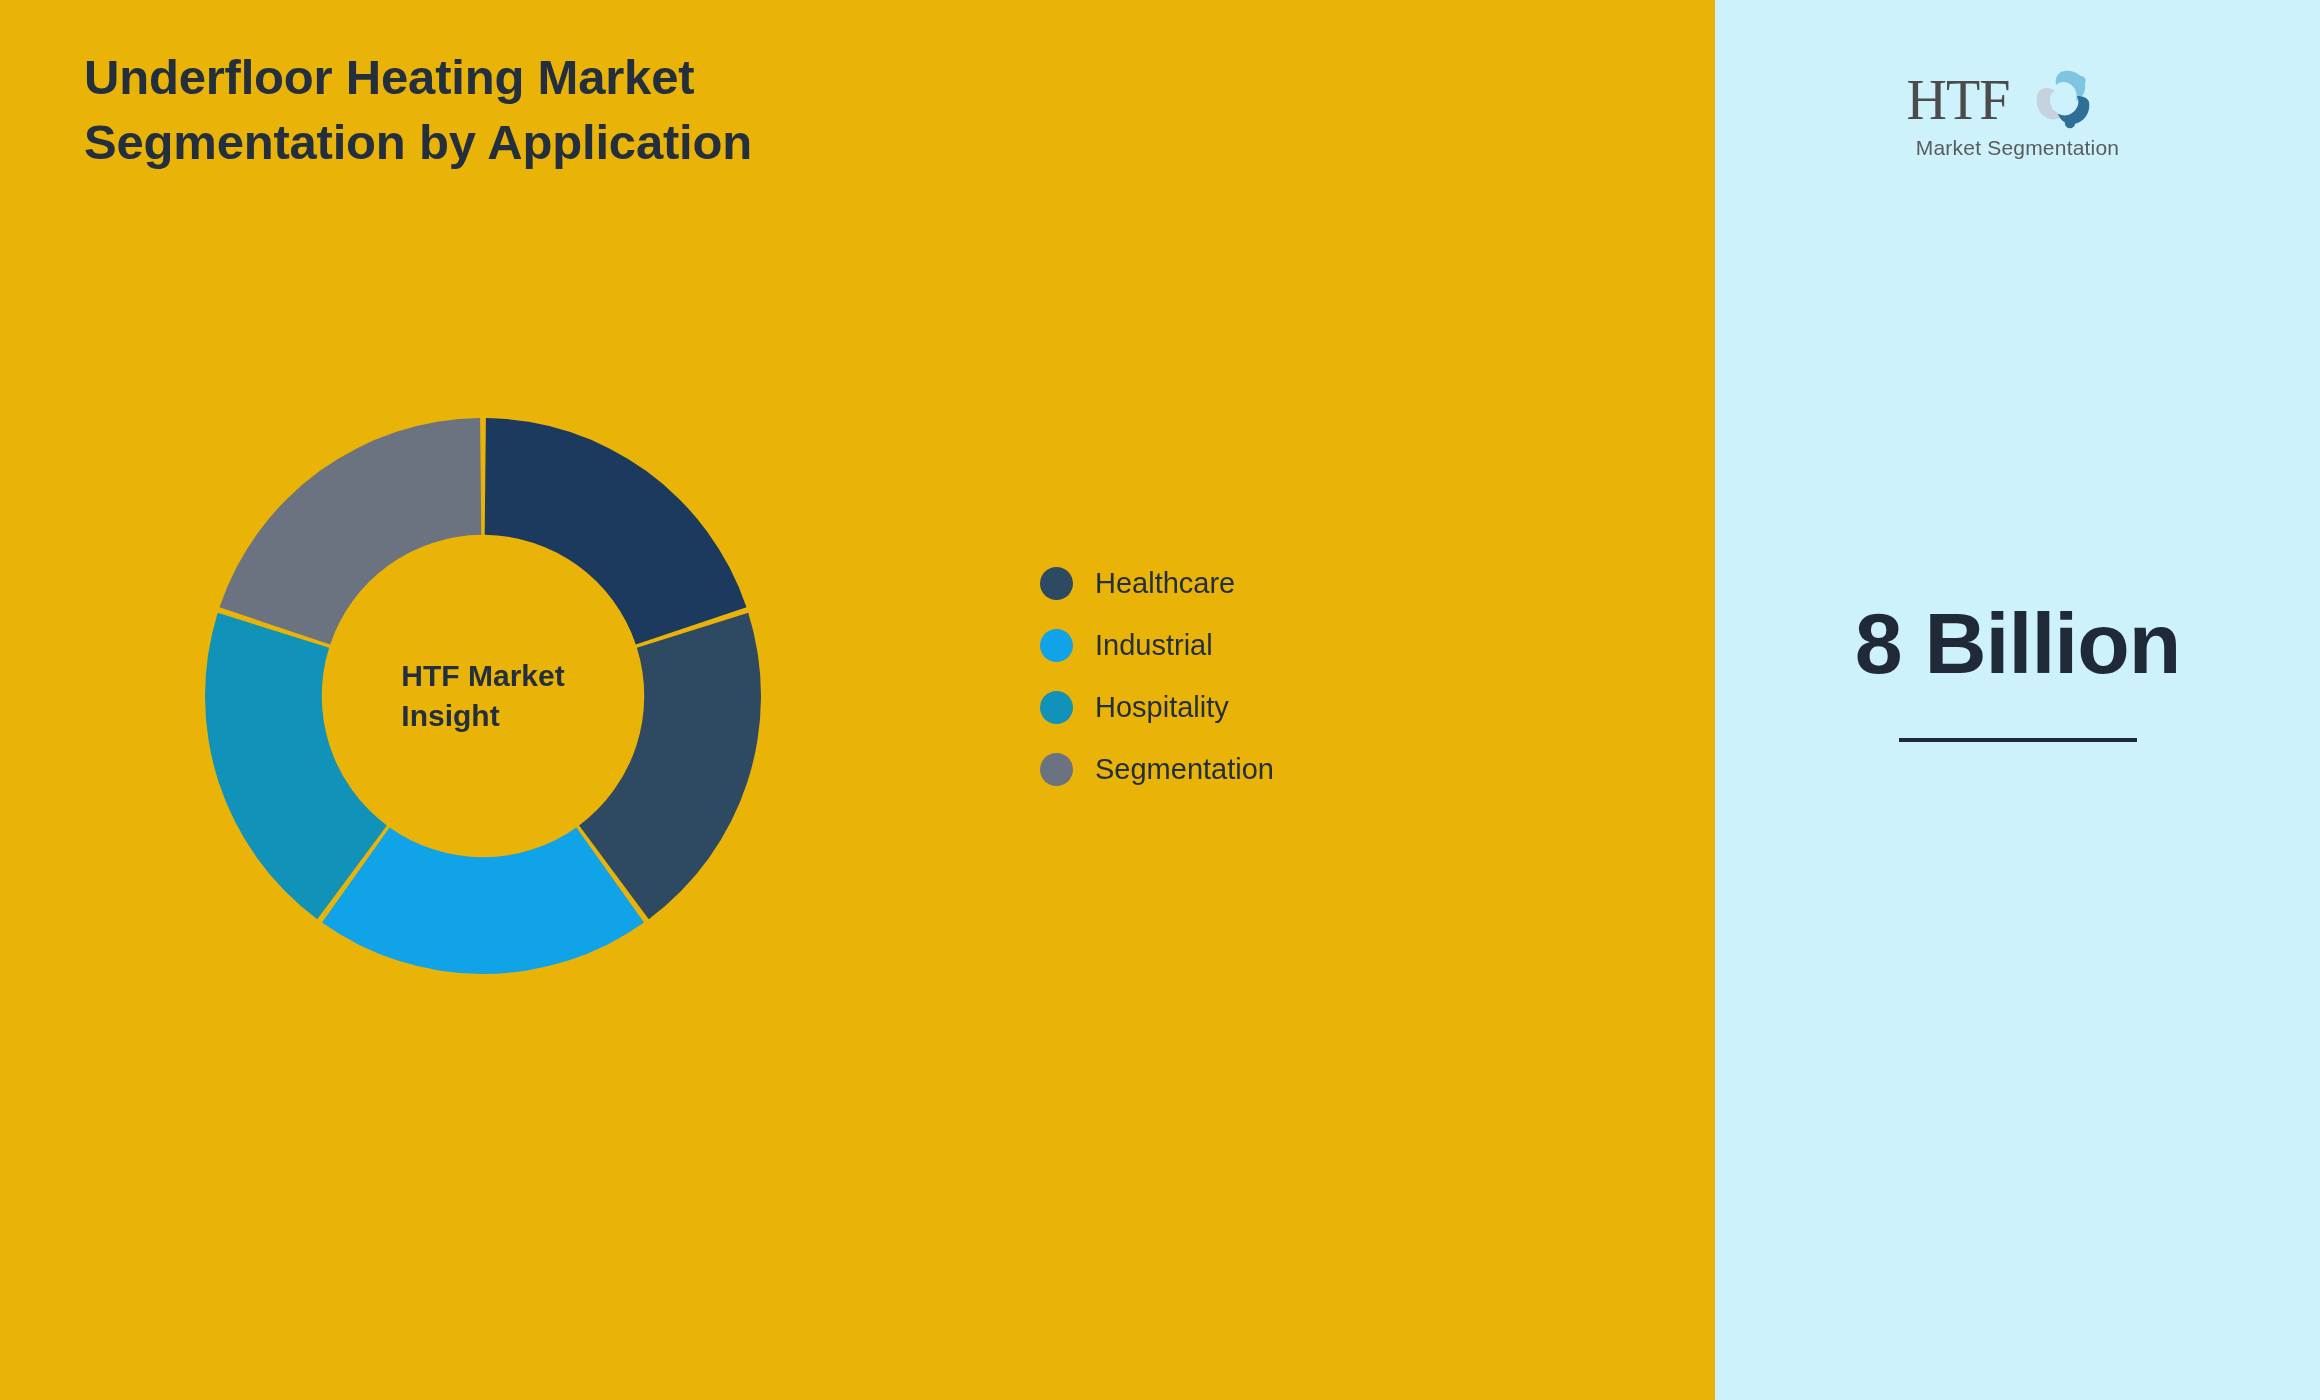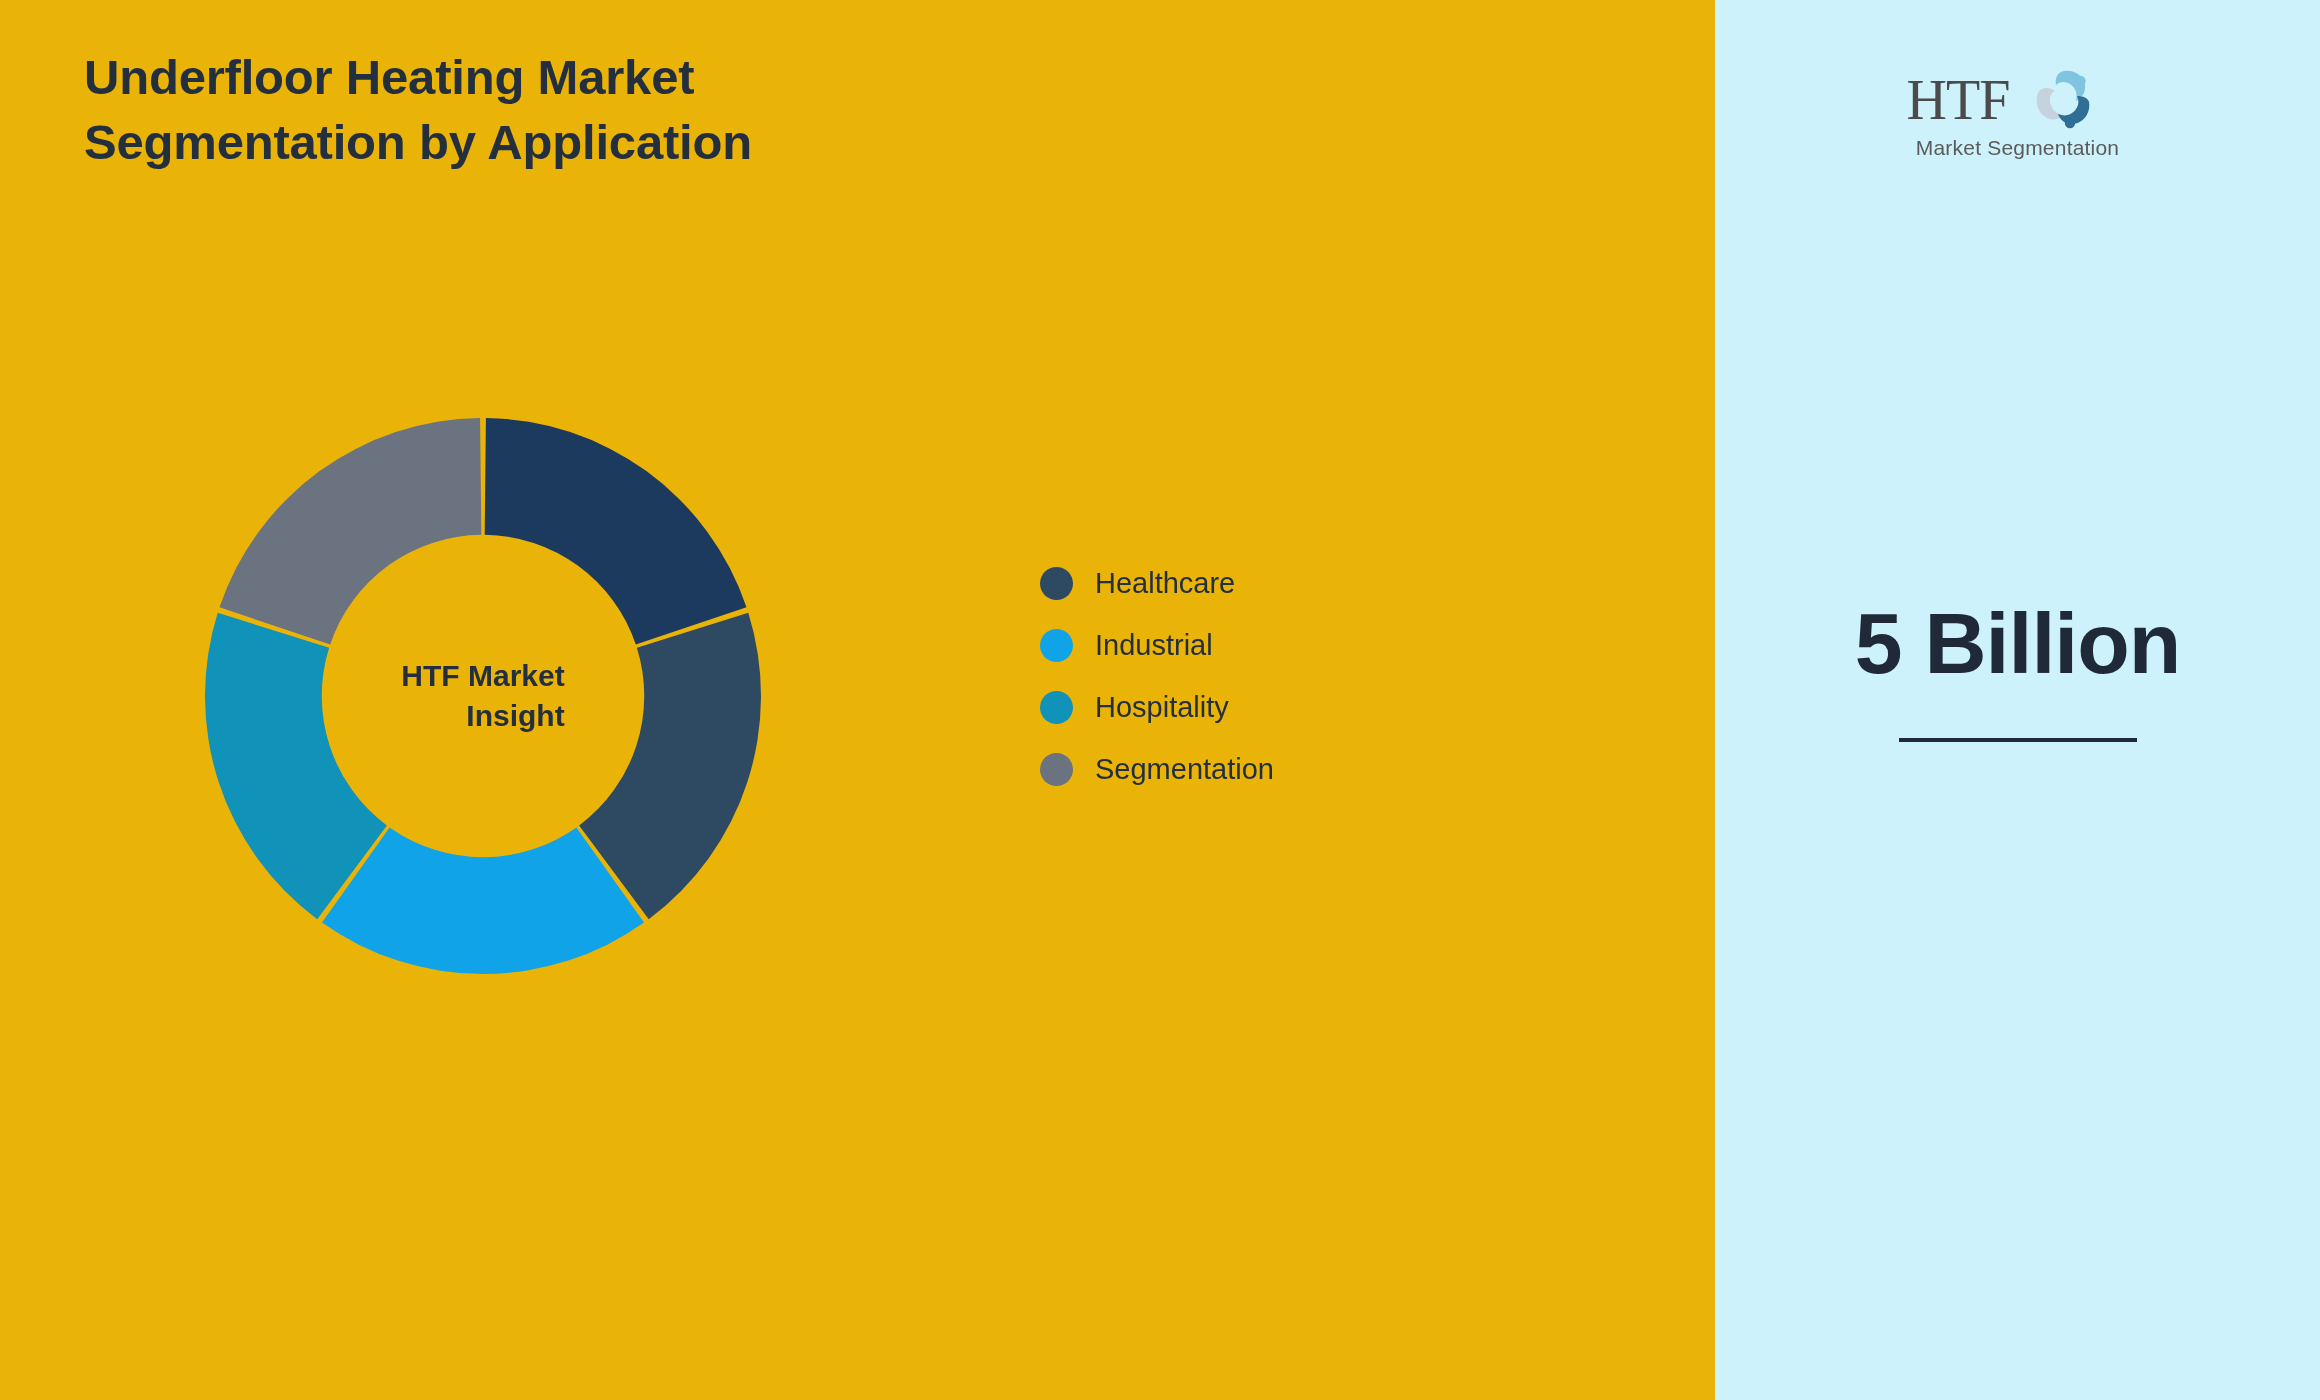--- a/index.html
+++ b/index.html
@@ -55,21 +55,21 @@
   }
   #donut-center-label {
     position: absolute;
     left: 0;
     top: 0;
     width: 556px;
     height: 556px;
     display: flex;
     align-items: center;
     justify-content: center;
-    text-align: right;
+    text-align: left;
     font-size: 30px;
     font-weight: bold;
     line-height: 1.33;
     color: #242f3e;
     white-space: pre-line;
     pointer-events: none;
   }
   
   #legend {
     position: absolute;
@@ -226,18 +226,18 @@
 
             <path d="M64 36 C66 47 58 58 47 58 C40 58 35 54 33 48 C40 51 47 49 51 43 C54 39 54 34 52 30 C58 30 63 32 64 36 Z" fill="#2f6e96"></path>
             <circle cx="45" cy="57" r="5.2" fill="#2f6e96"></circle>
           </svg>
         </span>
       </div>
       <div class="logo-tagline">Market Segmentation</div>
     </div>
 
     <div id="side-stat">
-      <div id="stat-value">5 Billion</div>
+      <div id="stat-value">8 Billion</div>
       <div id="stat-divider"></div>
     </div>
 
   </div>
 </div>
 
 </body></html>

